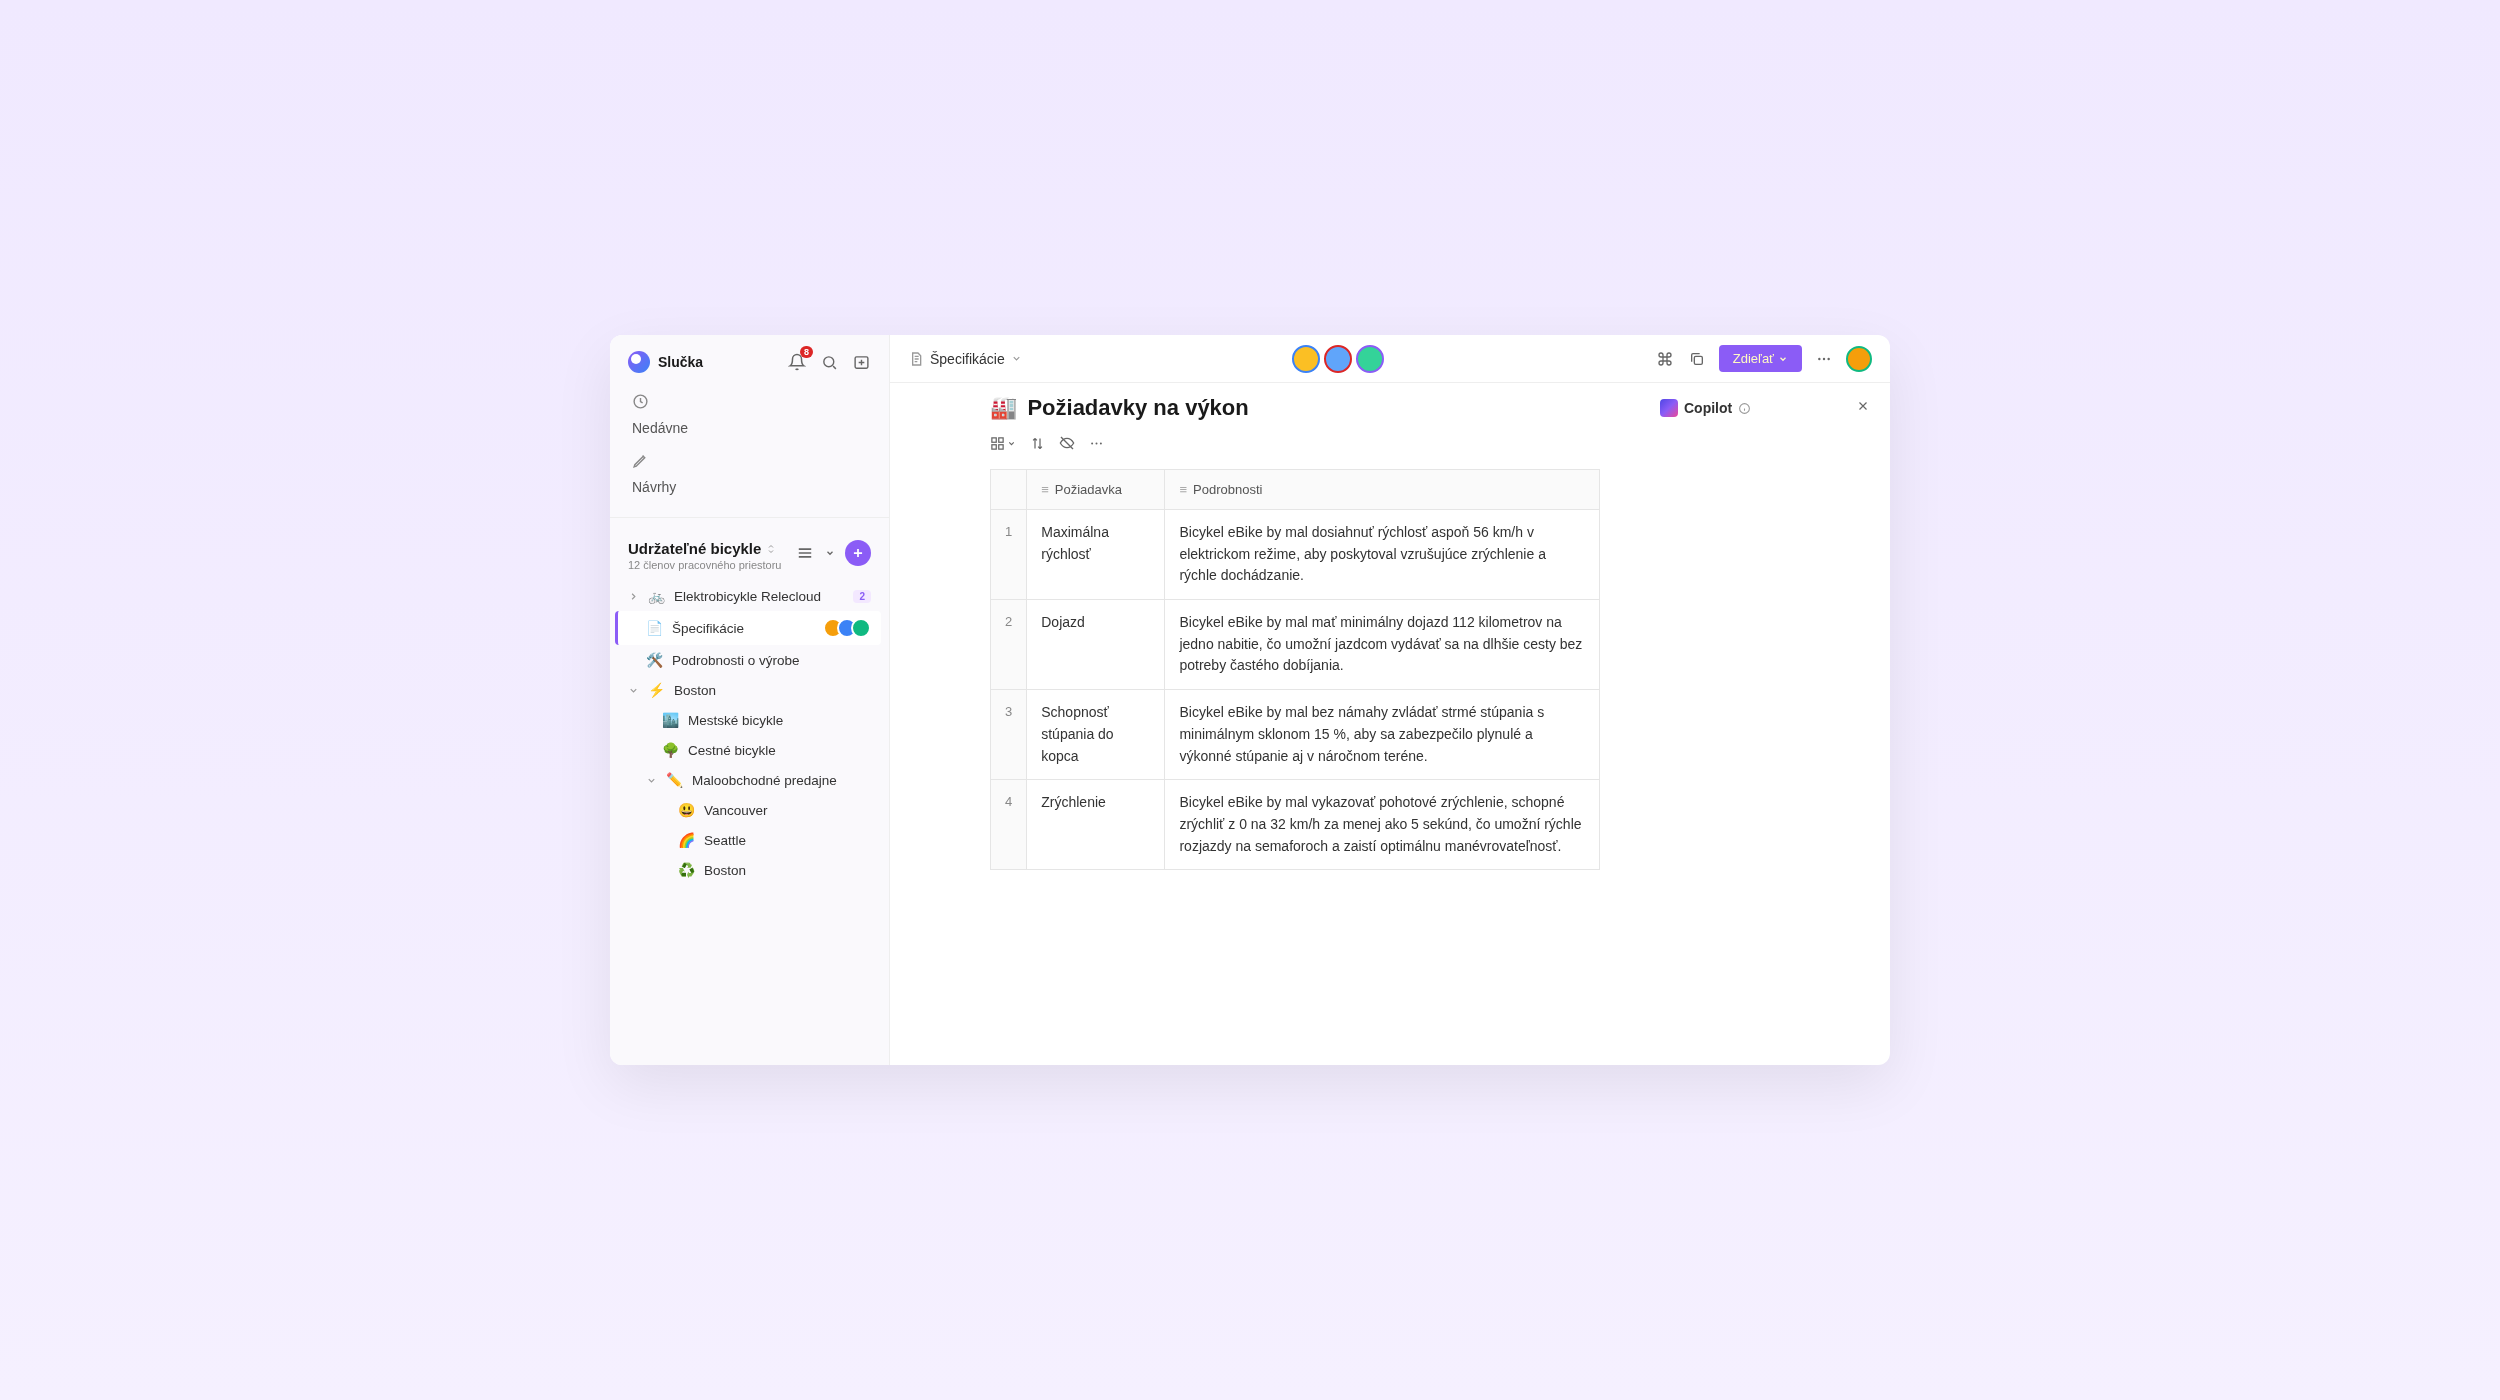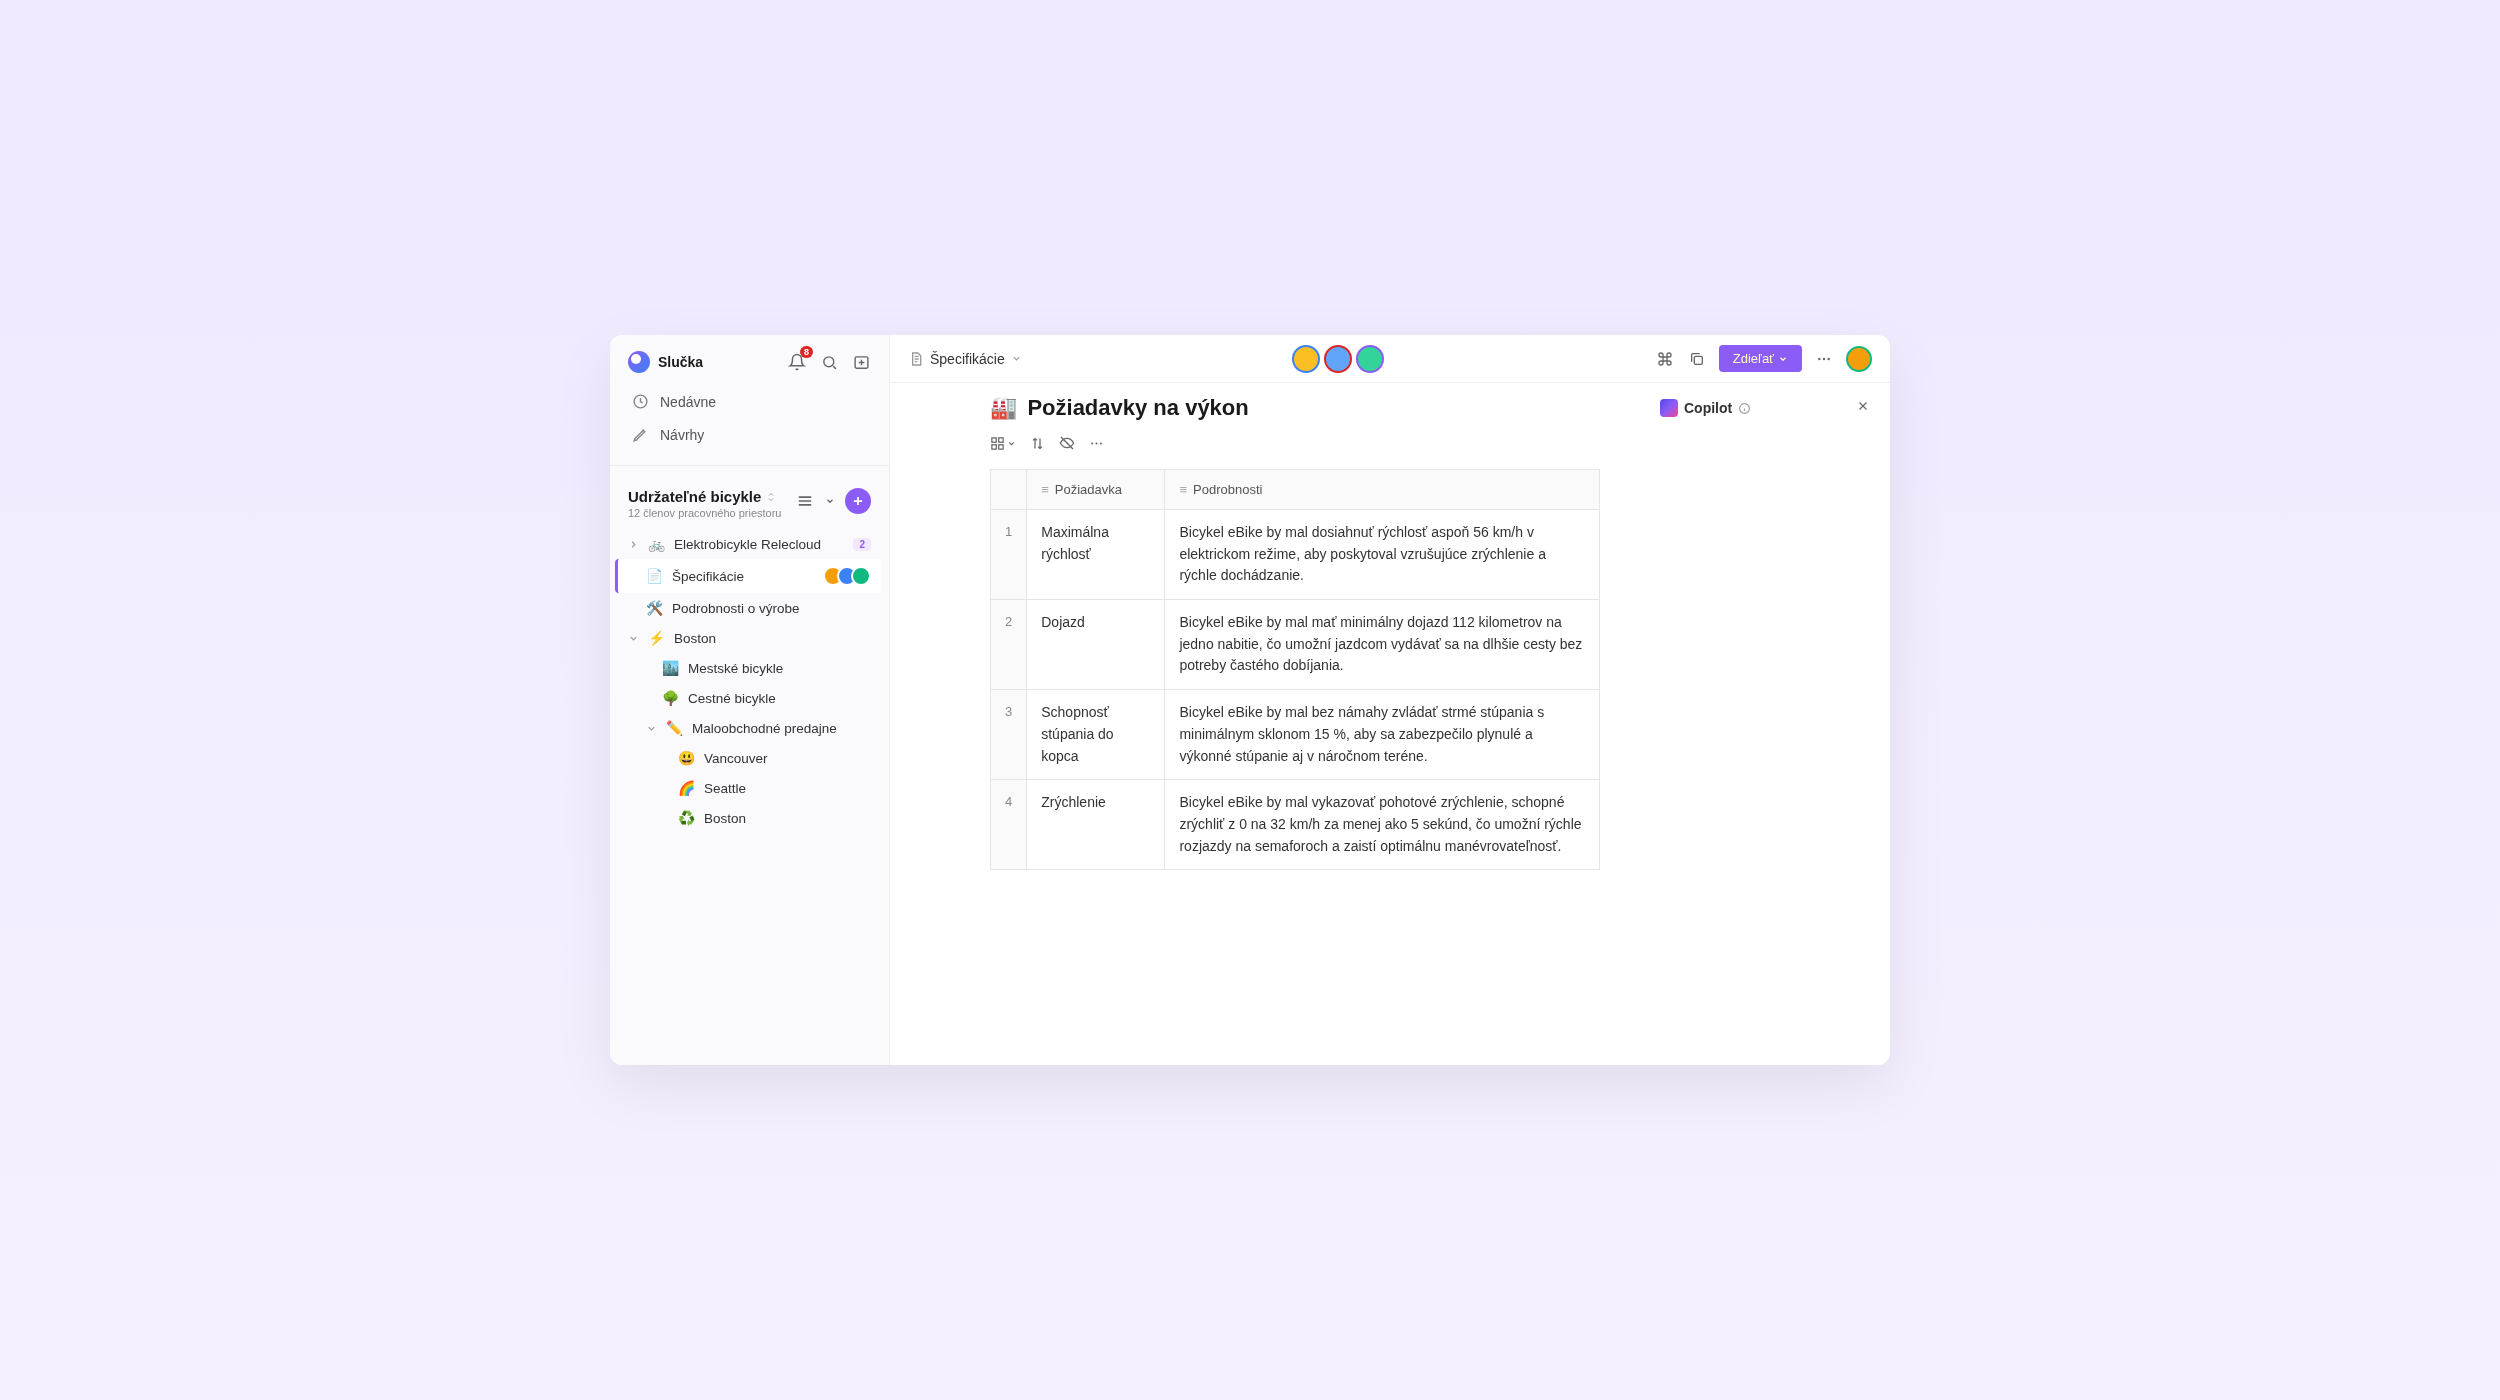--- a/index.html
+++ b/index.html
@@ -7,21 +7,21 @@
 .app-window { width: 1280px; height: 730px; background: #fff; border-radius: 12px; display: flex; overflow: hidden; box-shadow: 0 20px 60px rgba(0,0,0,0.08); }
 .sidebar { width: 280px; background: #faf9fc; border-right: 1px solid #eee; display: flex; flex-direction: column; }
 .sidebar-header { padding: 16px 18px 8px; display: flex; align-items: center; justify-content: space-between; }
 .logo { display: flex; align-items: center; gap: 8px; font-weight: 700; font-size: 14px; color: #1a1a1a; }
 .logo-icon { width: 22px; height: 22px; border-radius: 50%; background: linear-gradient(135deg, #8b5cf6, #3b82f6); position: relative; }
 .logo-icon::after { content: ""; position: absolute; top: 3px; left: 3px; width: 10px; height: 10px; background: #fff; border-radius: 50%; }
 .header-icons { display: flex; gap: 12px; align-items: center; }
 .icon-btn { width: 20px; height: 20px; display: flex; align-items: center; justify-content: center; cursor: pointer; color: #666; position: relative; }
 .badge { position: absolute; top: -6px; right: -6px; background: #dc2626; color: #fff; font-size: 9px; font-weight: 600; padding: 1px 4px; border-radius: 8px; }
 .nav-section { padding: 4px 12px; }
-.nav-item { display: flex; align-items: center; gap: 10px; padding: 8px 10px; color: #555; font-size: 14px; cursor: pointer; border-radius: 4px; }
+.nav-item { display: flex; gap: 10px; padding: 8px 10px; color: #555; font-size: 14px; cursor: pointer; border-radius: 4px; flex-direction: column; }
 .nav-icon { width: 18px; color: #888; }
 .divider { height: 1px; background: #eee; margin: 10px 0; }
 .workspace-header { padding: 12px 18px 8px; display: flex; align-items: flex-start; justify-content: space-between; }
 .workspace-title { font-weight: 600; font-size: 15px; color: #1a1a1a; display: flex; align-items: center; gap: 4px; }
 .workspace-sub { font-size: 11px; color: #888; margin-top: 2px; }
 .workspace-controls { display: flex; align-items: center; gap: 10px; }
 .add-btn { width: 26px; height: 26px; background: #8b5cf6; border-radius: 50%; display: flex; align-items: center; justify-content: center; color: #fff; cursor: pointer; }
 .tree { padding: 2px 8px; flex: 1; overflow-y: auto; }
 .tree-item { display: flex; align-items: center; gap: 8px; padding: 7px 10px; font-size: 13.5px; color: #333; cursor: pointer; border-radius: 4px; position: relative; }
 .tree-item.active { background: #fff; border-left: 3px solid #8b5cf6; margin-left: -3px; }

